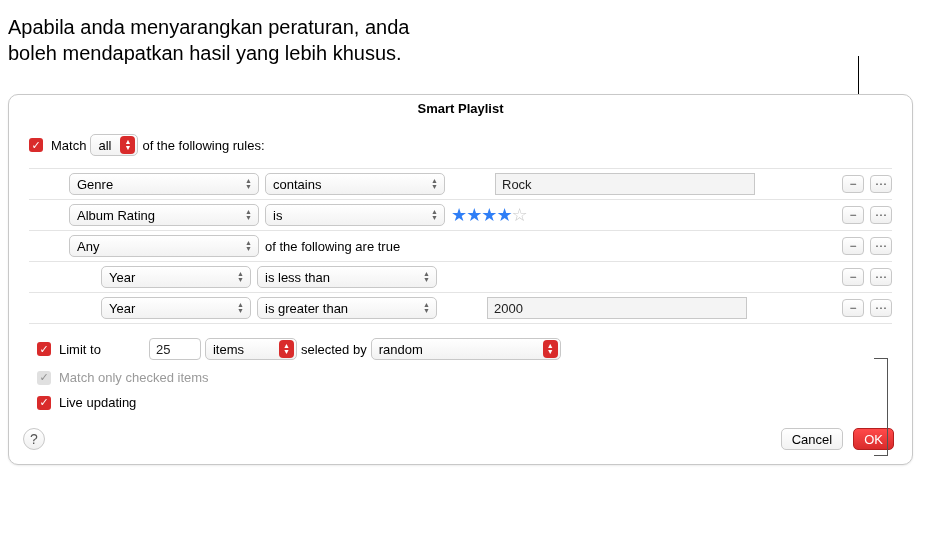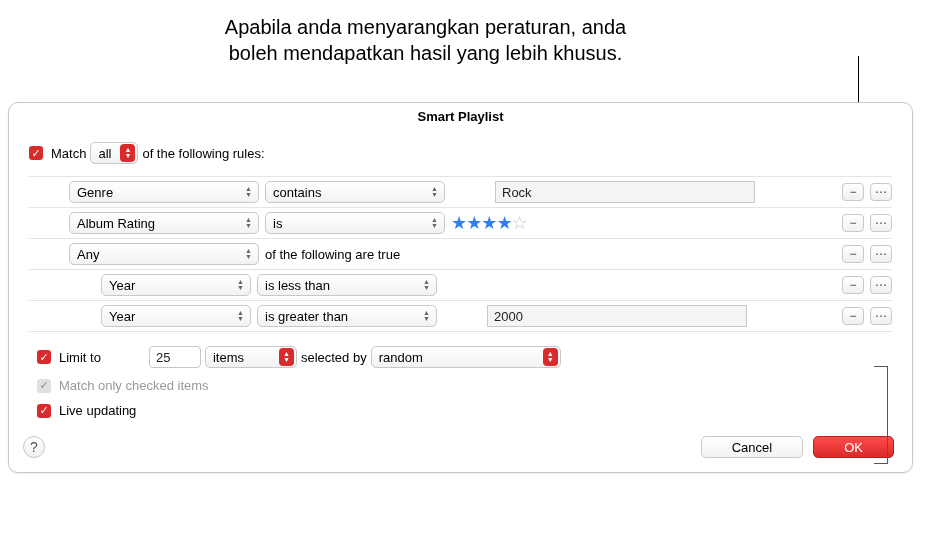--- a/index.html
+++ b/index.html
@@ -8,30 +8,30 @@
     padding: 8px;
     font-family: -apple-system, "Helvetica Neue", Arial, sans-serif;
     font-size: 13px;
     color: #000;
     background: #fff;
     width: 931px;
     height: 556px;
     position: relative;
   }
   .annotation {
-    text-align: center;
+    text-align: left;
     font-size: 20px;
     line-height: 1.3;
     color: #000;
     padding: 6px 80px 12px 0;
   }
   .dialog {
     position: absolute;
     left: 8px; right: 18px;
-    top: 102px;
+    top: 94px;
     background: #fff;
     border: 1px solid #c8c8c8;
     border-radius: 10px;
     box-shadow: 0 1px 2px rgba(0,0,0,0.08);
     padding-bottom: 14px;
   }
   .dialog-title {
     text-align: center;
     font-weight: 600;
     padding: 6px 0 10px 0;
@@ -131,21 +131,21 @@
     width:22px; height:22px;
     border:1px solid #c8c8c8;
     border-radius:50%;
     display:flex; align-items:center; justify-content:center;
     background: linear-gradient(#fff,#f0f0f0);
     font-size:14px; color:#555;
   }
   .btnbar { display:flex; gap:10px; }
   .btn {
     height:22px;
-    padding: 0 30px;
+    padding: 0 10px;
     border-radius: 5px;
     border:1px solid #c8c8c8;
     background: linear-gradient(#fff,#f2f2f2);
     font-size:13px;
     display:inline-flex; align-items:center; justify-content:center;
   }
   .btn.primary {
     border-color:#b41f1f;
     background: linear-gradient(#ff4a4a,#d92b2b);
     color:#fff;

